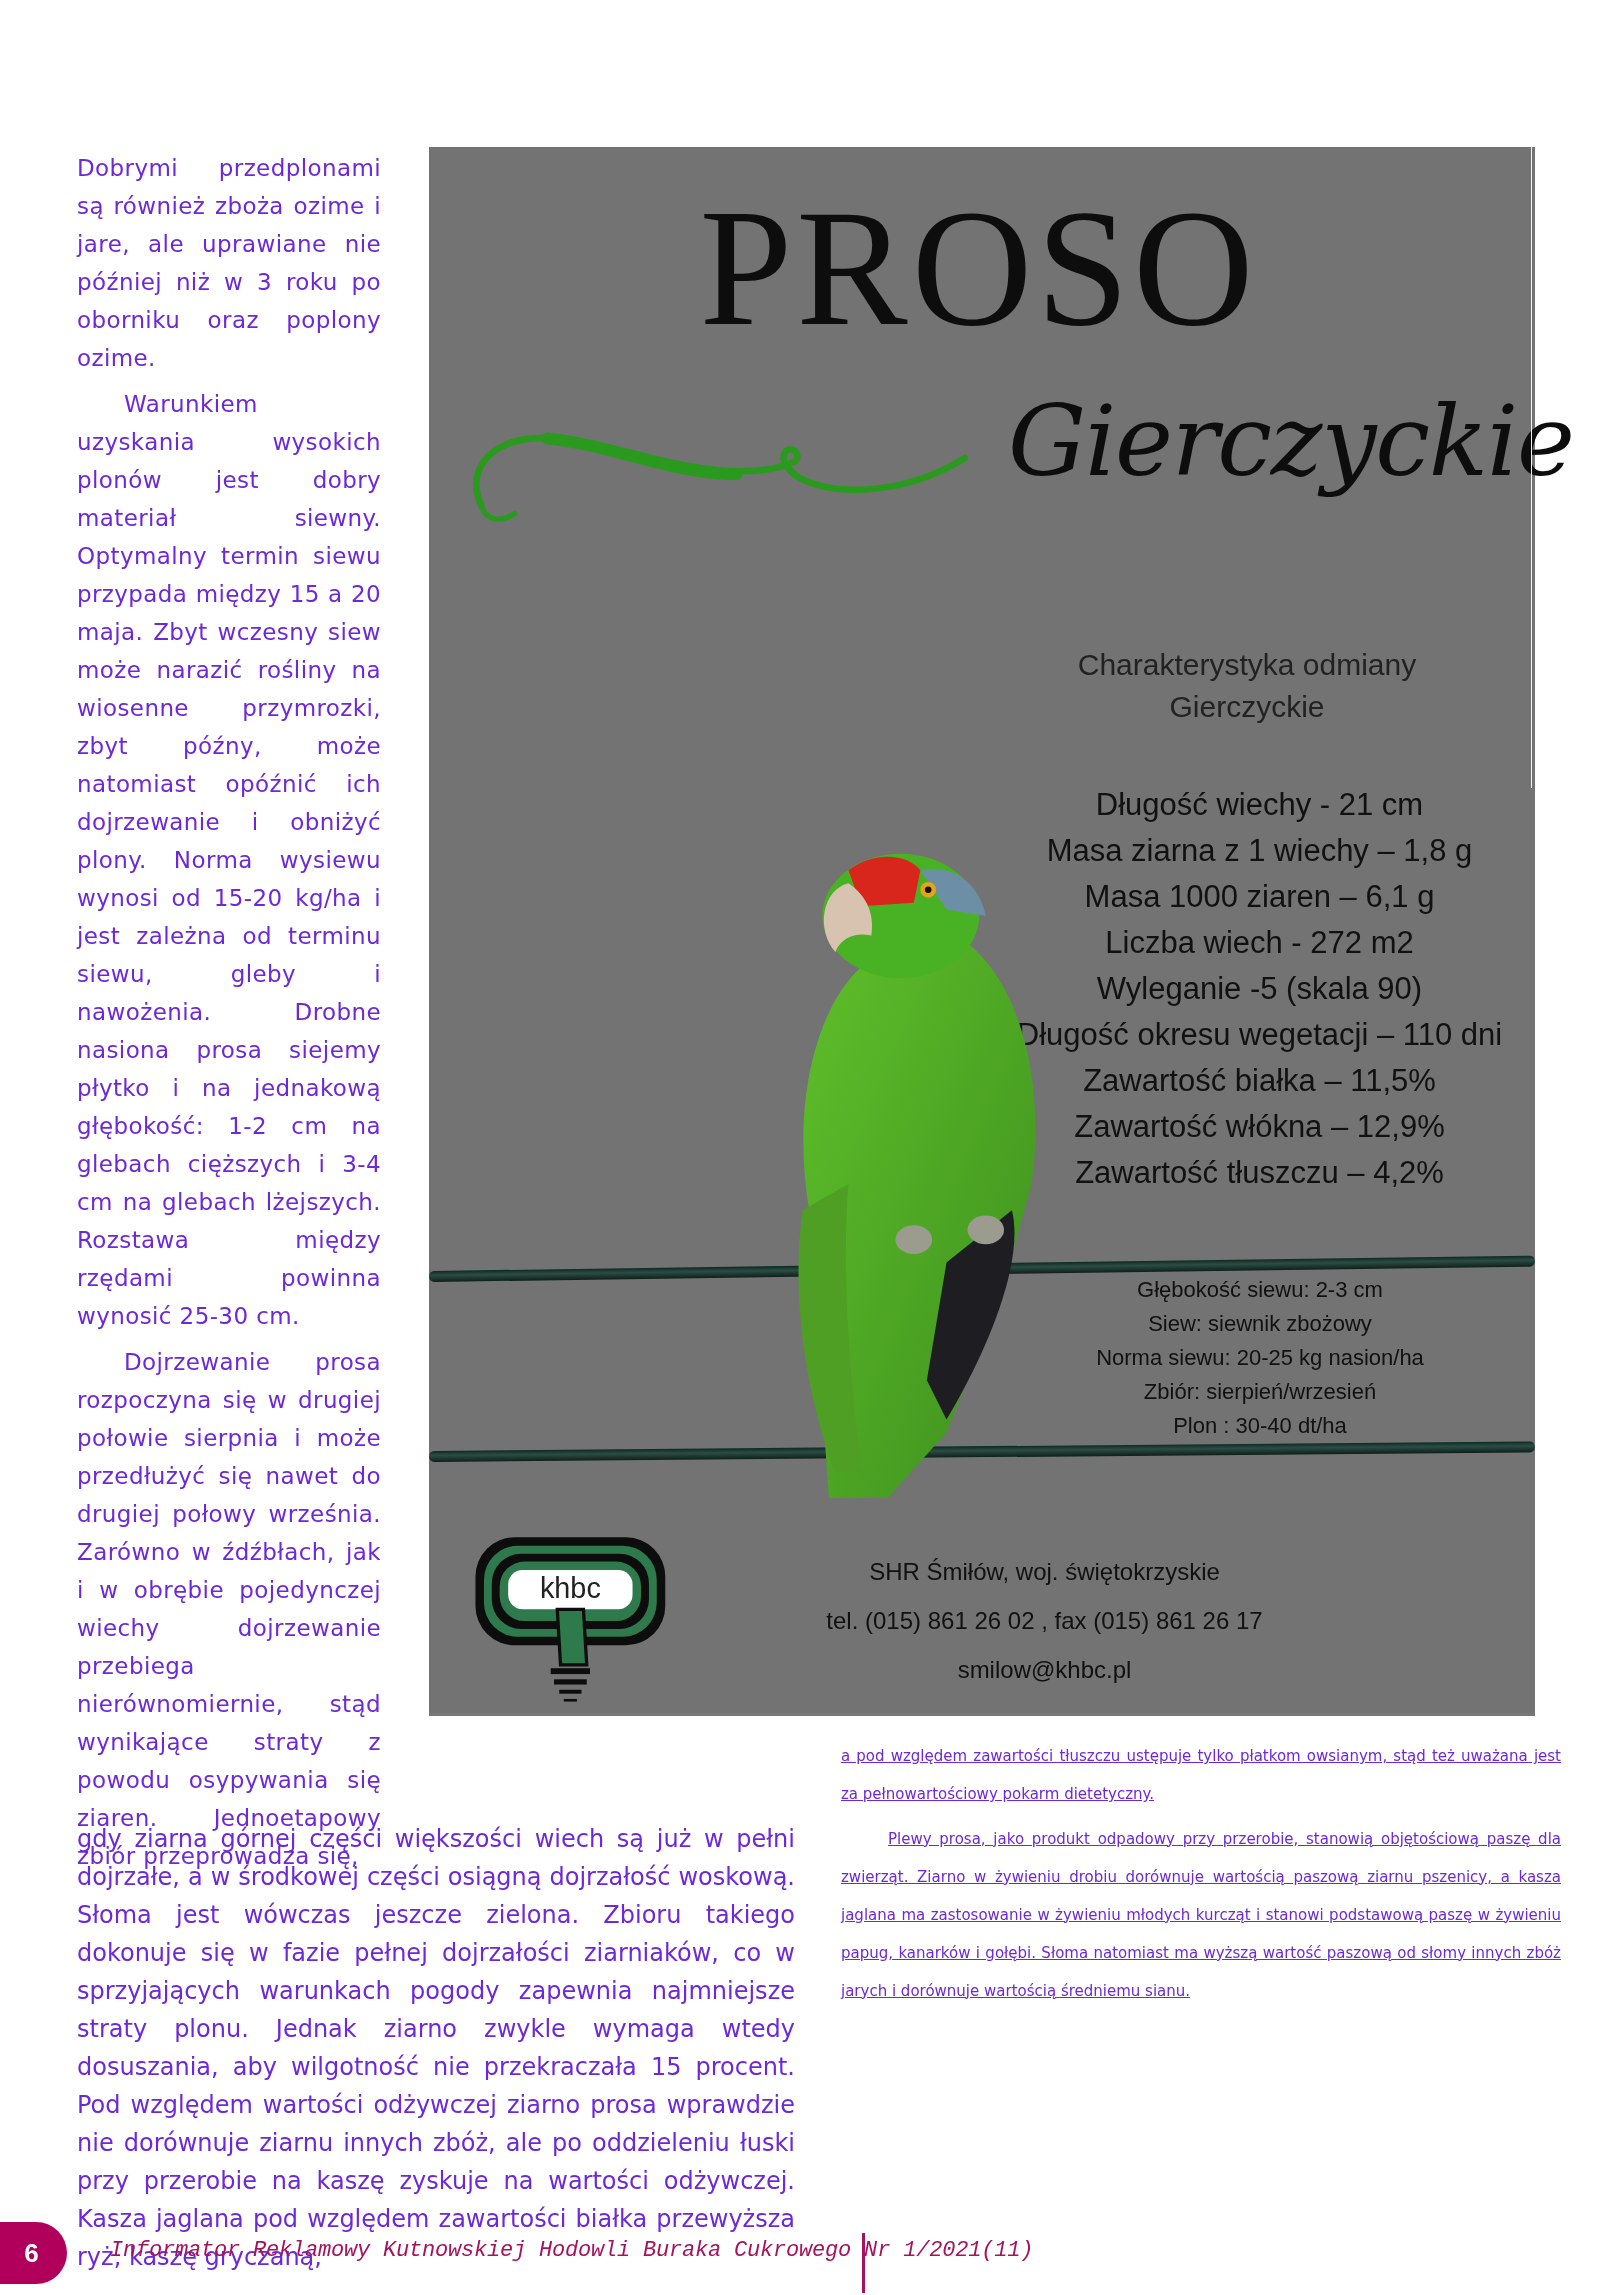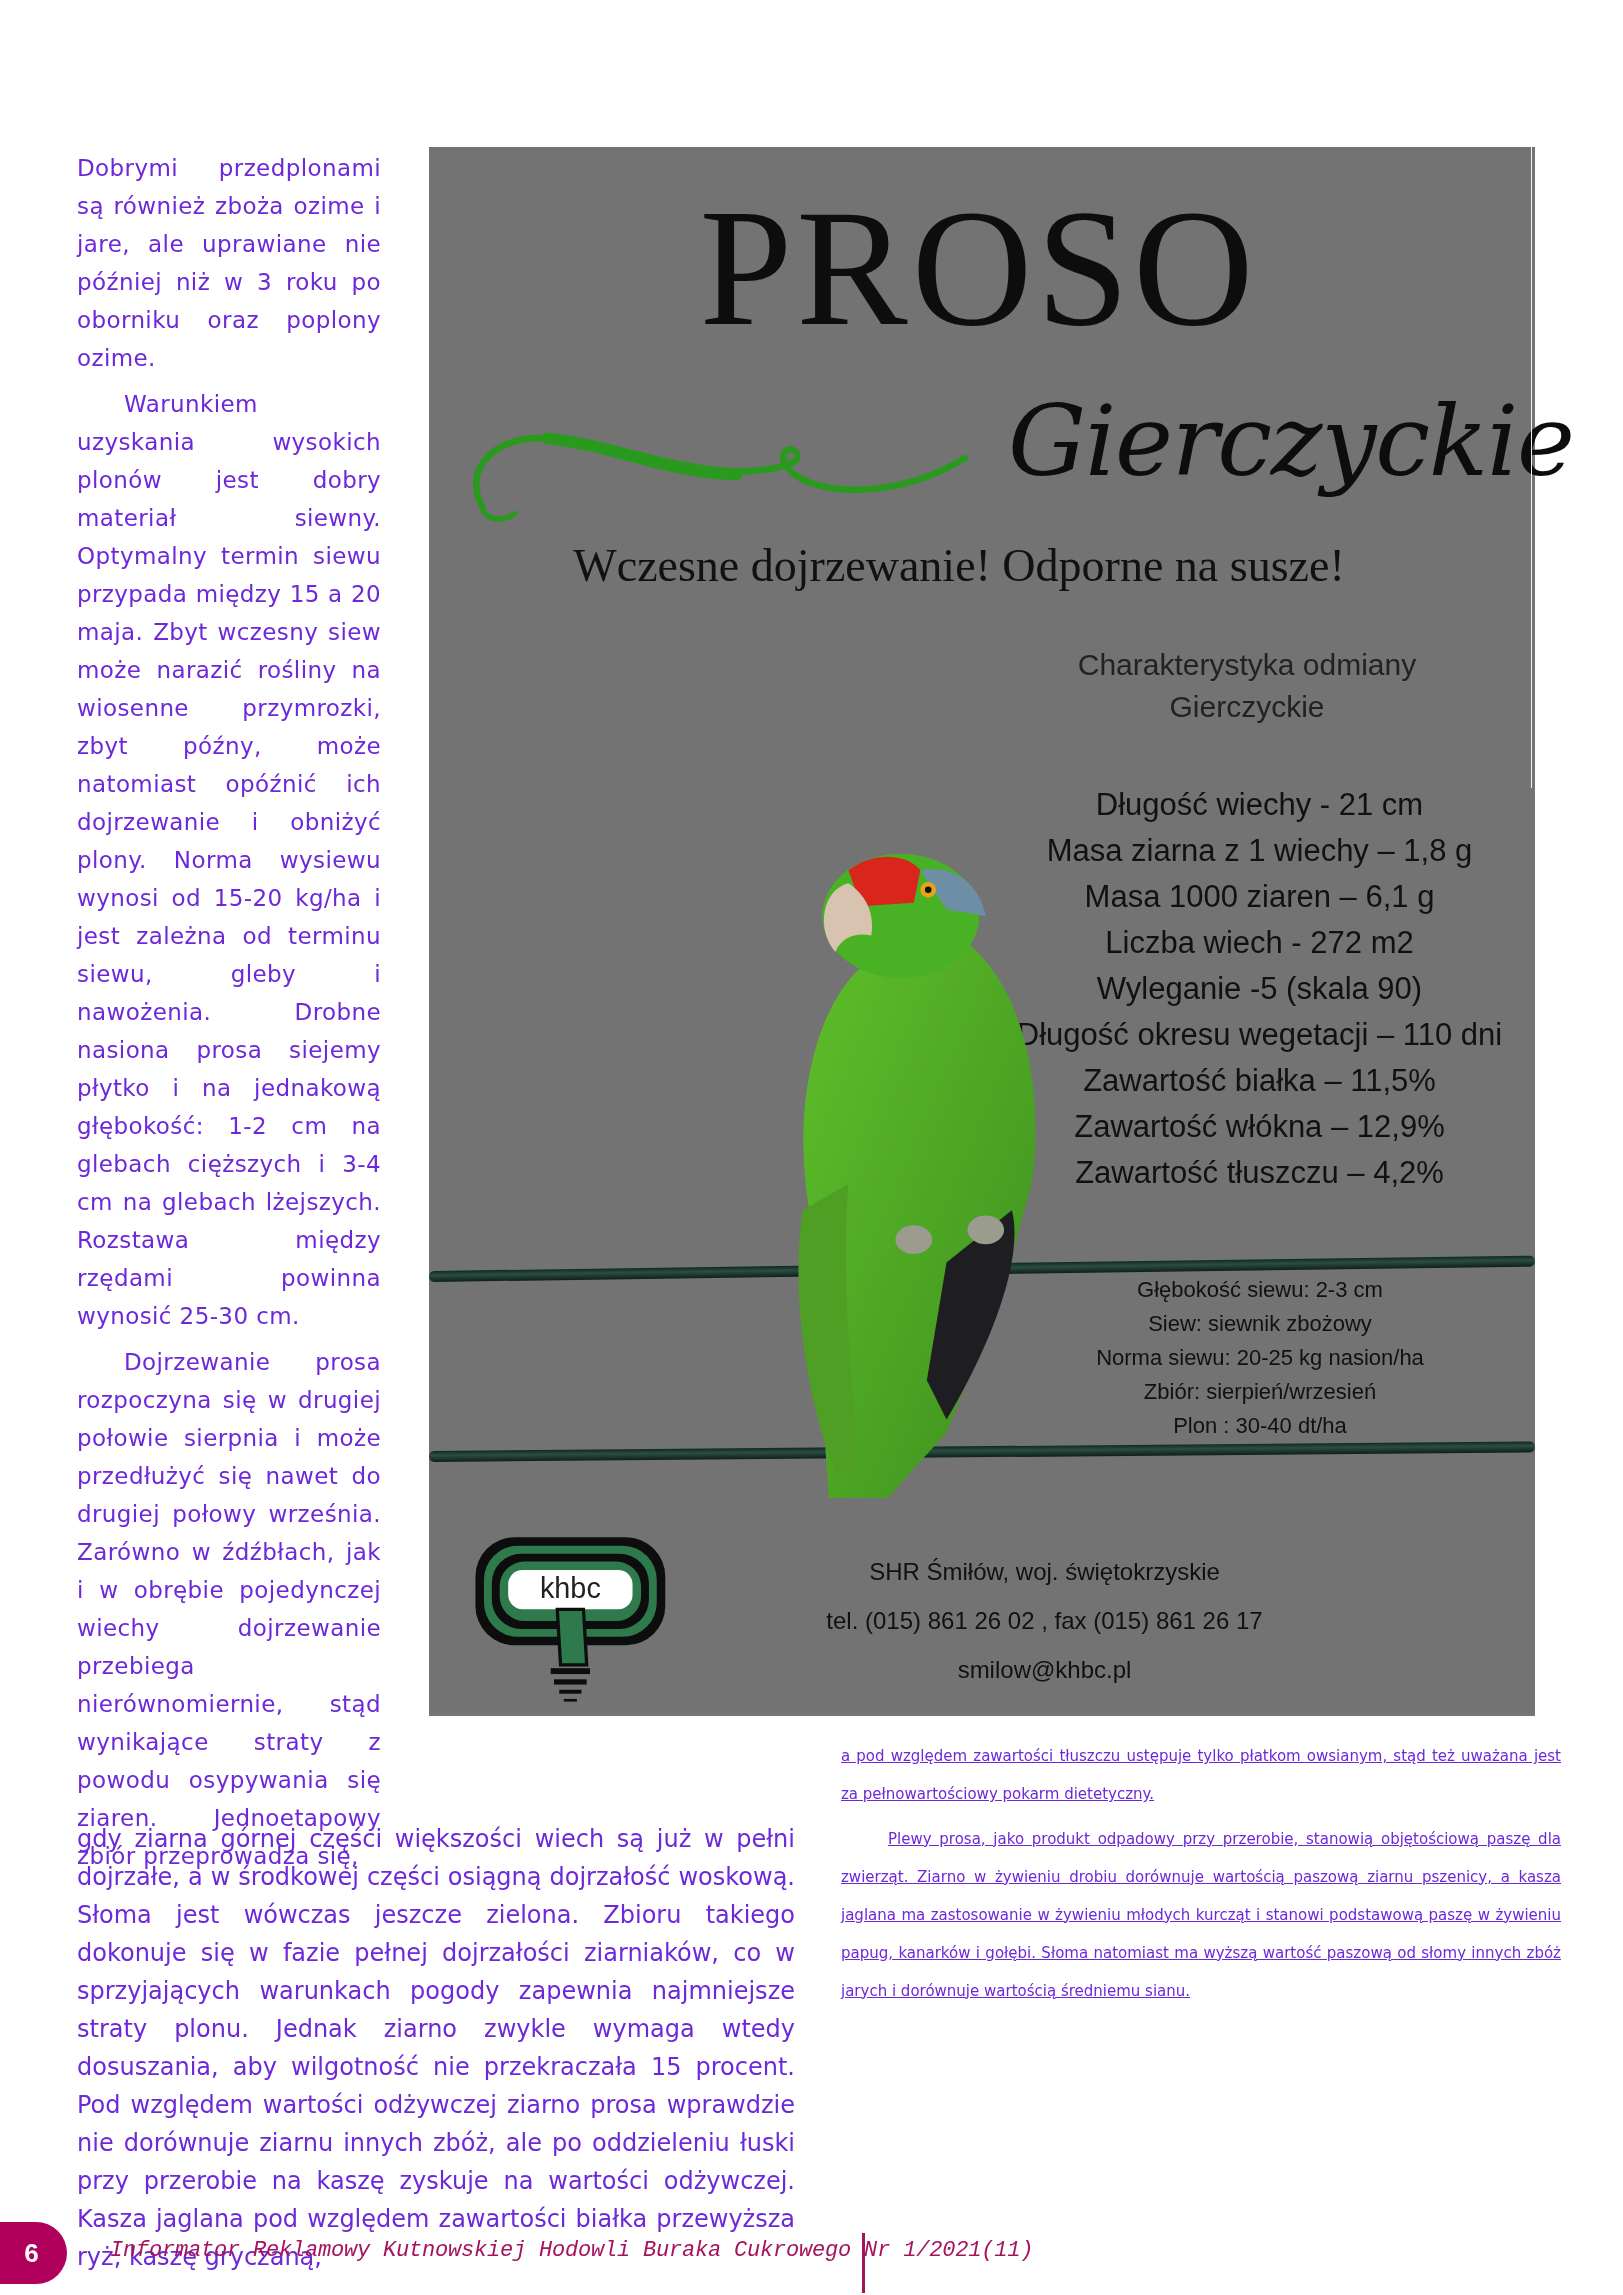--- a/index.html
+++ b/index.html
@@ -59,21 +59,20 @@
 <div id="ad">
   <div class="ad-title">PROSO</div>
 
   <svg class="ad-swirl" viewBox="0 0 840 190">
     <path d="M40 150 C 10 90, 60 40, 140 45 C 240 50, 320 90, 420 95 C 470 97, 500 90, 520 80 C 530 70, 515 55, 505 65 C 495 78, 510 100, 540 112 C 600 135, 700 125, 780 75" fill="none" stroke="#2a9a1e" stroke-width="10" stroke-linecap="round"></path>
     <path d="M140 45 C 240 55, 330 100, 430 100" fill="none" stroke="#2a9a1e" stroke-width="18" stroke-linecap="round"></path>
     <path d="M40 150 C 45 170, 70 175, 90 160" fill="none" stroke="#2a9a1e" stroke-width="8" stroke-linecap="round"></path>
   </svg>
 
   <div class="ad-script">Gierczyckie</div>
-  <div class="ad-slogan">Wczesne dojrzewanie!  Odporne na susze!</div>
 
   <div class="ad-heading">
     <div>Charakterystyka odmiany</div>
     <div>Gierczyckie</div>
   </div>
 
   <div class="ad-specs">
     <div>Długość wiechy -  21 cm</div>
     <div>Masa ziarna z 1 wiechy – 1,8 g</div>
     <div>Masa 1000 ziaren – 6,1 g</div>

